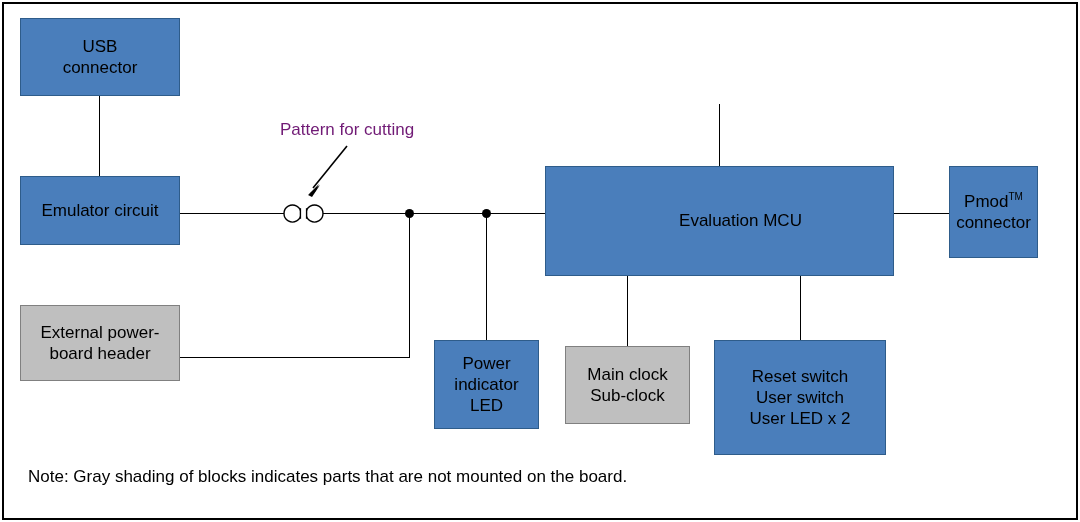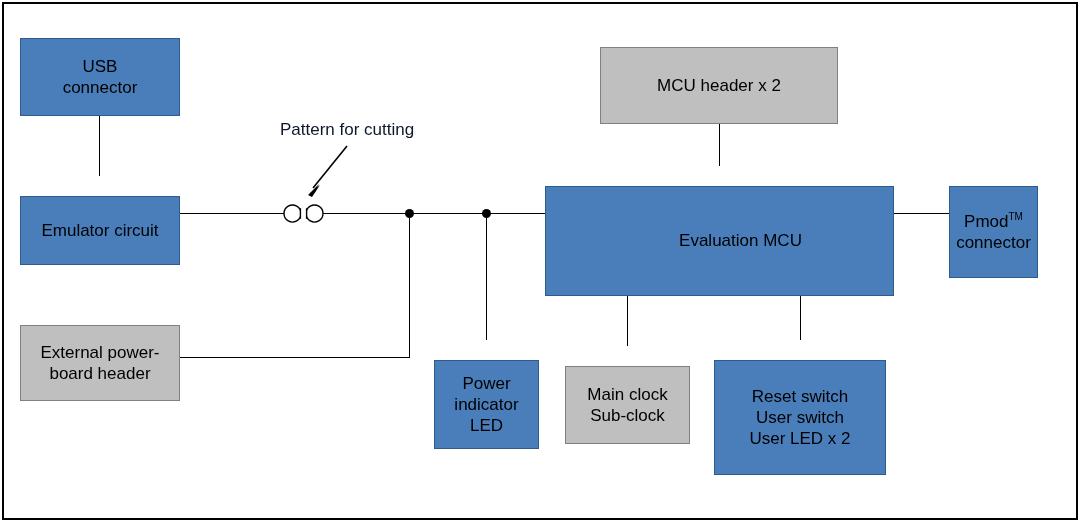--- a/index.html
+++ b/index.html
@@ -30,21 +30,20 @@
     box-sizing: border-box;
     border: 1px solid #1f3864;
     display: flex;
     align-items: center;
     justify-content: center;
     text-align: center;
     font-size: 17px;
     color: #000000;
     line-height: 1.25;
     padding: 2px 4px;
-    margin-top: 20px;
   }
   .blue {
     background: #4a7ebb;
     border: 1px solid #2e5c8a;
     color: #000000;
   }
   .gray {
     background: #bfbfbf;
     border: 1px solid #808080;
     color: #000000;
@@ -64,21 +63,21 @@
   }
   .note {
     position: absolute;
     font-size: 17px;
     color: #000000;
     white-space: nowrap;
   }
   .anno {
     position: absolute;
     font-size: 17px;
-    color: #0f172a;
+    color: #701a75;
     white-space: nowrap;
   }
   .cut-symbol {
     position: absolute;
   }
   .sup {
     font-size: 10px;
     vertical-align: super;
   }
   .multiline { white-space: pre-line; }
@@ -130,33 +129,33 @@
   <div class="anno" style="left:280px; top:120px;">Pattern for cutting</div>
 
   <div class="block blue multiline" style="left:20px; top:18px; width:160px; height:78px;">USB
 connector</div>
 
   <div class="block blue multiline" style="left:20px; top:176px; width:160px; height:69px;">Emulator circuit</div>
 
   <div class="block gray multiline" style="left:20px; top:305px; width:160px; height:76px;">External power-
 board header</div>
 
-  <div class="block gray multiline" style="left:600px; top:27px; width:238px; height:77px;">MCU header x 2</div>
 
   <div class="block blue multiline" style="left:545px; top:166px; width:349px; height:110px;padding-left:46px;">Evaluation MCU</div>
 
   <div class="block blue" style="left:949px; top:166px; width:89px; height:92px;">
     <span><span>Pmod</span><span class="sup">TM</span><br><span>connector</span></span>
   </div>
 
   <div class="block blue multiline" style="left:434px; top:340px; width:105px; height:89px;">Power
 indicator
 LED</div>
 
   <div class="block gray multiline" style="left:565px; top:346px; width:125px; height:78px;">Main clock
 Sub-clock</div>
 
   <div class="block blue multiline" style="left:714px; top:340px; width:172px; height:115px;">Reset switch
 User switch
 User LED x 2</div>
 
+  <div class="note" style="left:28px; top:467px;">Note: Gray shading of blocks indicates parts that are not mounted on the board.</div>
 
 </div>
 
 </body></html>

